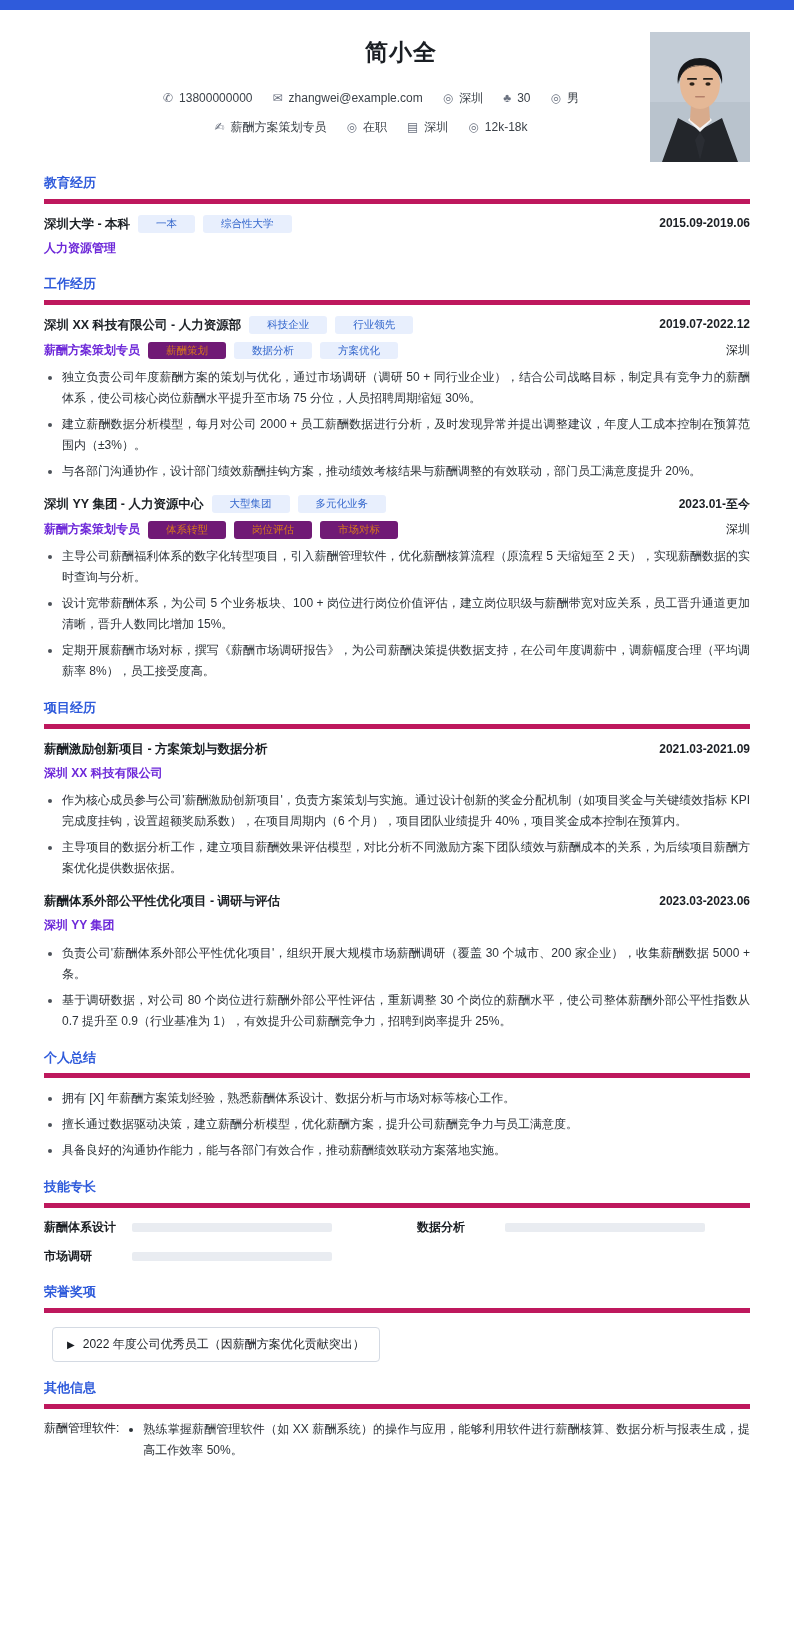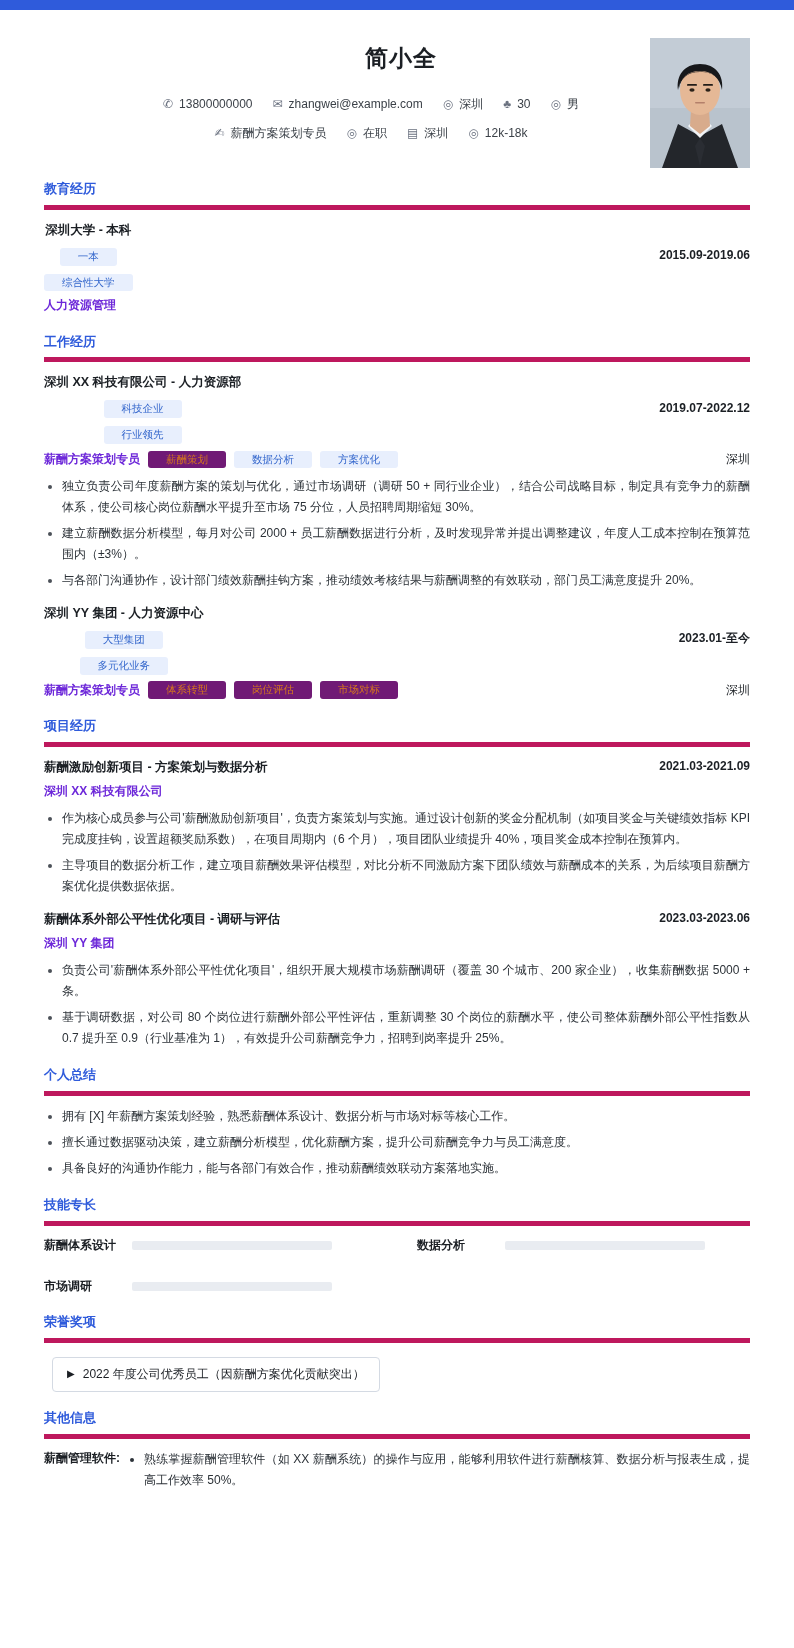--- a/index.html
+++ b/index.html
@@ -9,21 +9,21 @@
     background: #ffffff;
     font-family: "Liberation Sans", "DejaVu Sans", sans-serif;
     color: #1f2328;
     font-size: 12px;
     line-height: 1.6;
   }
   .page { width: 794px; position: relative; padding: 0 0 24px 0; }
   .topbar { height: 10px; background: #2f5bdb; width: 100%; }
 
   
-  .header { padding: 18px 36px 10px 44px; position: relative; margin-top: 6px; }
+  .header { padding: 18px 36px 10px 44px; position: relative; }
   .name {
     text-align: center;
     font-size: 23px;
     font-weight: bold;
     color: #1b1f24;
     letter-spacing: 1px;
     margin: 6px 0 18px 0;
   }
   .contact-row {
     display: flex;
@@ -59,21 +59,21 @@
     border-bottom: 5px solid #be185d;
     margin-bottom: 10px;
   }
   .entry { margin-bottom: 12px; }
   .entry-head {
     display: flex;
     align-items: center;
     justify-content: space-between;
     gap: 10px;
   }
-  .entry-left { display: flex; align-items: center; gap: 8px; flex-wrap: wrap; flex-direction: column; }
+  .entry-left { display: flex; align-items: center; gap: 8px; flex-wrap: wrap; }
   .entry-title { font-weight: bold; font-size: 12.5px; color: #1b1f24; }
   .entry-date { font-weight: bold; font-size: 12px; color: #1b1f24; white-space: nowrap; }
   .entry-sub { font-weight: bold; font-size: 12px; margin-top: 5px; color: #6d28d9; }
   .subline { display: flex; align-items: center; justify-content: space-between; margin-top: 6px; gap: 10px; }
   .subline-left { display: flex; align-items: center; gap: 8px; flex-wrap: wrap; }
   .loc { font-size: 12px; color: #1b1f24; white-space: nowrap; }
 
   .tag {
     display: inline-block;
     font-size: 10.5px;
@@ -92,21 +92,21 @@
     margin-bottom: 5px;
     line-height: 1.75;
     text-align: justify;
   }
   ul.bullets li::marker { color: #4b5158; }
 
   
   .skills-grid {
     display: grid;
     grid-template-columns: 1fr 1fr;
-    gap: 22px 40px;
+    gap: 10px 40px;
   }
   .skill { display: flex; align-items: center; gap: 10px; }
   .skill-name { font-weight: bold; font-size: 12px; width: 78px; flex: none; color: #1b1f24; }
   .skill-bar { flex: 1; height: 9px; background: #e9ecf1; border-radius: 2px; overflow: hidden; max-width: 200px; }
   .skill-fill { height: 100%; background: #2f5bdb; border-radius: 2px; }
 
   
   .honor {
     display: inline-flex;
     align-items: center;
@@ -116,21 +116,21 @@
     padding: 7px 14px;
     font-size: 12px;
     color: #1b1f24;
     margin-left: 8px;
     margin-top: 4px;
   }
   .honor .tri { color: #1b1f24; font-size: 10px; }
 
   
   .other-row { display: flex; gap: 6px; align-items: flex-start; }
-  .other-label { font-weight: bold; font-size: 12px; white-space: nowrap; color: #1b1f24; text-align: right; }
+  .other-label { font-weight: normal; font-size: 12px; white-space: nowrap; color: #1b1f24; text-align: right; }
   .other-body { flex: 1; }
   .other-body ul { margin: 0; padding-left: 18px; }
   .other-body li { font-size: 12px; line-height: 1.75; color: #2c3238; text-align: justify; }
 </style>
 </head>
 <body>
 
 <div class="page">
 
   <div class="topbar"></div>
@@ -264,20 +264,25 @@
       </div>
       <div class="subline">
         <div class="subline-left">
           <span class="entry-sub" style="margin-top:0">薪酬方案策划专员</span>
           <span class="tag tag-orange">体系转型</span>
           <span class="tag tag-orange">岗位评估</span>
           <span class="tag tag-orange">市场对标</span>
         </div>
         <span class="loc">深圳</span>
       </div>
+      <ul class="bullets">
+        <li>主导公司薪酬福利体系的数字化转型项目，引入薪酬管理软件，优化薪酬核算流程（原流程 5 天缩短至 2 天），实现薪酬数据的实时查询与分析。</li>
+        <li>设计宽带薪酬体系，为公司 5 个业务板块、100 + 岗位进行岗位价值评估，建立岗位职级与薪酬带宽对应关系，员工晋升通道更加清晰，晋升人数同比增加 15%。</li>
+        <li>定期开展薪酬市场对标，撰写《薪酬市场调研报告》，为公司薪酬决策提供数据支持，在公司年度调薪中，调薪幅度合理（平均调薪率 8%），员工接受度高。</li>
+      </ul>
     </div>
   </div>
 
   <div class="section">
     <div class="section-title">项目经历</div>
 
     <div class="entry">
       <div class="entry-head">
         <span class="entry-title">薪酬激励创新项目 - 方案策划与数据分析</span>
         <span class="entry-date">2021.03-2021.09</span>

